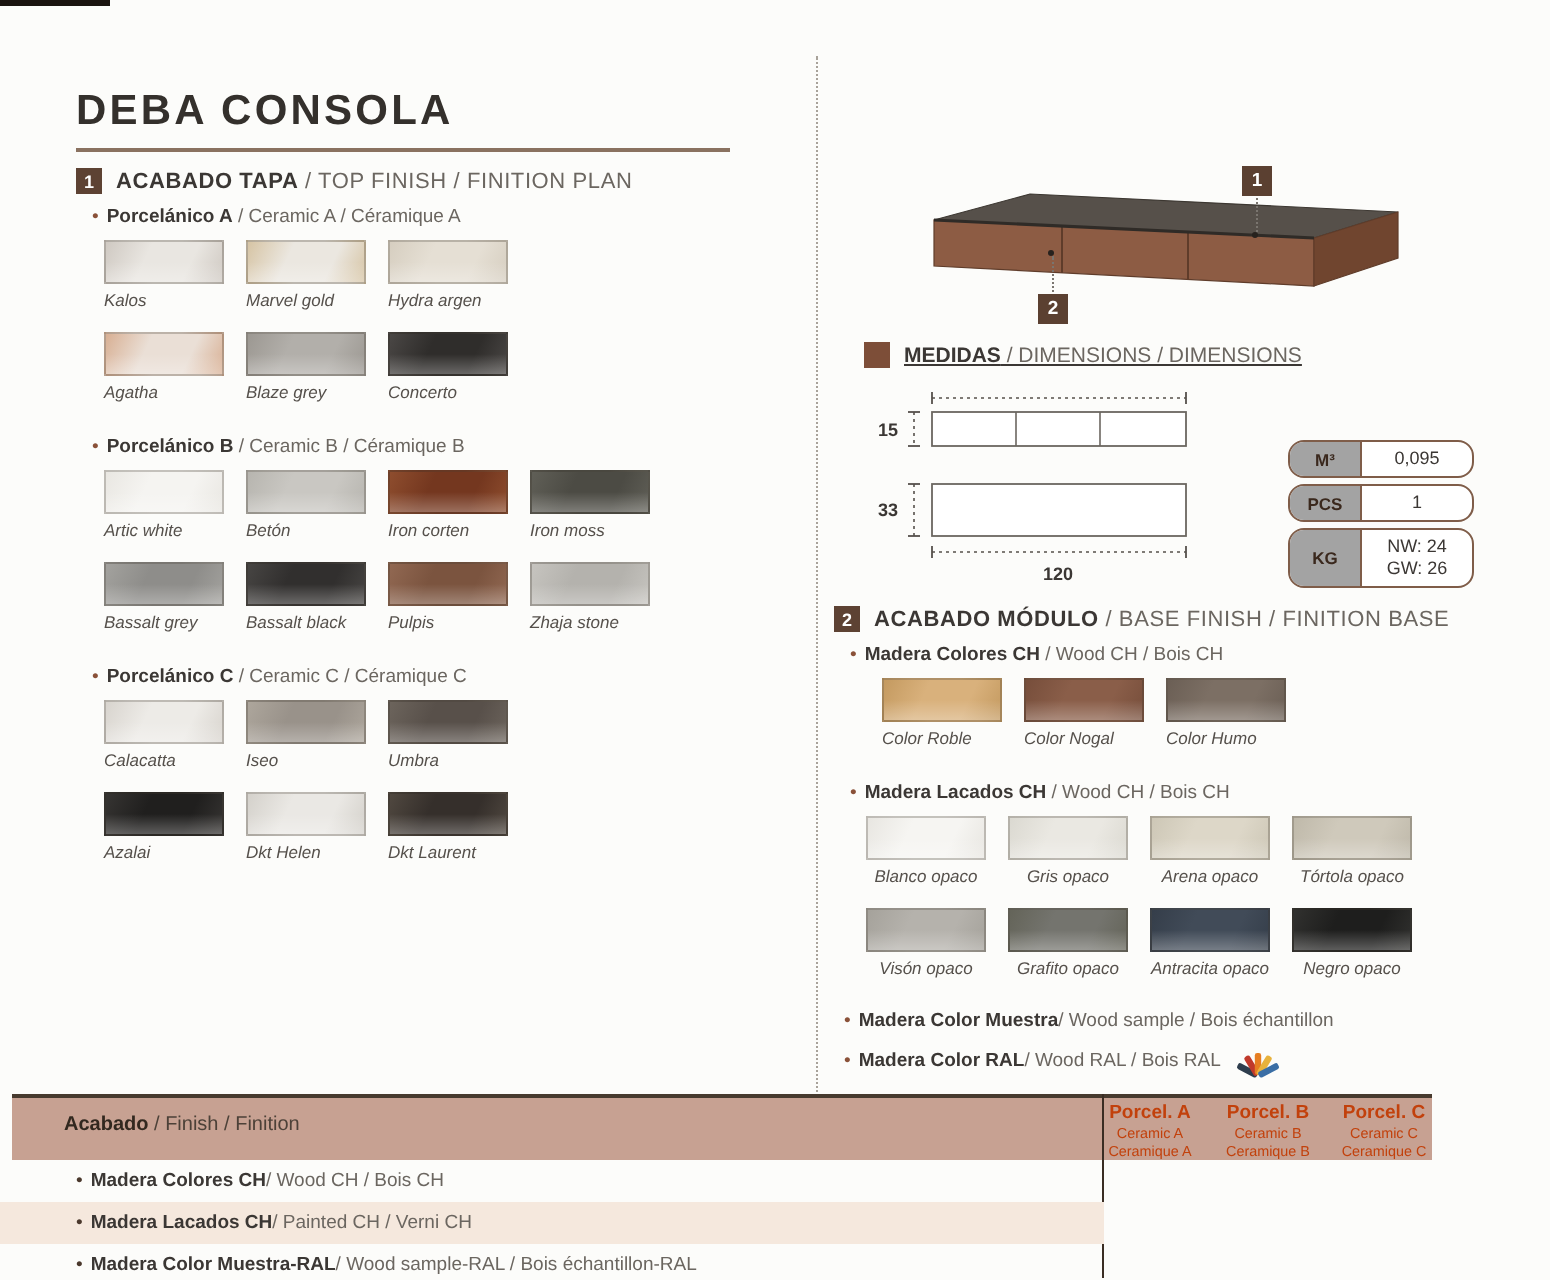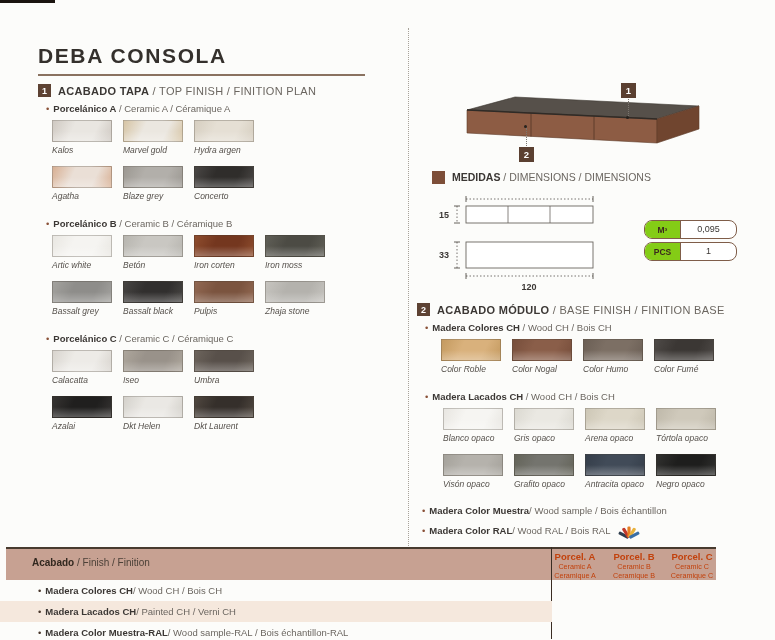--- a/index.html
+++ b/index.html
@@ -31,50 +31,50 @@
   .swatch-grid.cols4{width:290px;}
   .swatch{width:60px;margin-right:11px;margin-bottom:11px;font-style:italic;}
   .tile{width:60px;height:22px;box-sizing:border-box;border:1px solid rgba(70,60,50,.28);position:relative;}
   .tile::after{content:"";position:absolute;inset:0;
        background:linear-gradient(to top,rgba(255,255,255,.28),rgba(255,255,255,0) 50%);}
   .slabel{font-size:8.5px;color:#55504b;margin-top:3px;white-space:nowrap;}
 
   .left-col{position:absolute;left:38px;top:84px;width:368px;}
   .right-col{position:absolute;left:417px;top:303px;width:330px;}
   .right-col .swatch-grid.ml24{margin-left:24px;}
-  .right-col .swatch-grid.ml11{margin-left:26px;}
+  .right-col .swatch-grid.ml11{margin-left:16px;text-align:center;}
   .right-col .bullet-line{}
   .extra-line{font-size:9.5px;margin:5px 0 7px 5px;display:flex;align-items:center;white-space:nowrap;}
   .extra-line .dot{color:#8a5138;margin-right:4px;}
   .extra-line b{color:#3b3734;}
   .extra-line .rest{color:#6b6660;}
   .ral-icon{margin-left:8px;position:relative;top:2px;}
 
   .divider{position:absolute;left:408px;top:28px;height:528px;border-left:1px dotted #a8a29a;}
 
   
   .console-wrap{position:absolute;left:452px;top:76px;width:260px;height:92px;}
   .num-badge{position:absolute;width:15px;height:15px;background:#5b4031;color:#fff;font-weight:bold;
              font-size:9.5px;display:flex;align-items:center;justify-content:center;}
   .connector{position:absolute;width:0;border-left:1px dotted #7a756f;}
   .cdot{position:absolute;width:3px;height:3px;border-radius:50%;background:#27221e;}
 
   
-  .medidas-head{position:absolute;left:432px;top:171px;display:flex;align-items:flex-start;gap:7px;}
+  .medidas-head{position:absolute;left:432px;top:171px;display:flex;align-items:center;gap:7px;text-decoration:underline;}
   .medidas-icon{width:13px;height:13px;background:#7d4e38;flex:0 0 13px;}
   .medidas-title{font-size:10.5px;font-weight:bold;color:#3b3734;white-space:nowrap;}
   .medidas-title .rest{color:#6b6660;font-weight:normal;}
   .dim-svg{position:absolute;left:436px;top:194px;}
 
   
   .spec-table{position:absolute;left:644px;top:220px;width:93px;}
   .spec-row{display:flex;border:1.5px solid #7f5d49;border-radius:8px;overflow:hidden;margin-bottom:3px;
             background:#fff;height:17px;}
   .spec-row.tall{height:28px;}
-  .spec-label{width:35px;background:#84cc16;display:flex;align-items:center;justify-content:center;
+  .spec-label{width:35px;background:#a3a3a3;display:flex;align-items:center;justify-content:center;
               font-weight:bold;font-size:8.5px;color:#3a281d;border-right:1.5px solid #7f5d49;}
   .spec-value{flex:1;display:flex;flex-direction:column;align-items:center;justify-content:center;
               font-size:9px;color:#3b3734;line-height:11px;}
 
   
   .bottom-table{position:absolute;left:0;top:547px;width:677px;height:93px;}
   .bt-topline{position:absolute;left:6px;top:0;width:710px;height:2px;background:#473a2e;}
   .bt-header{position:absolute;left:6px;top:2px;width:710px;height:31px;background:#c7a192;}
   .bt-header-label{position:absolute;left:32px;top:10px;font-size:10px;font-weight:bold;color:#32281f;white-space:nowrap;}
   .bt-header-label .rest{font-weight:normal;color:#4c4138;}
@@ -255,20 +255,27 @@
       <div class="spec-value">
           <span>0,095</span>
         </div>
     </div>
     <div class="spec-row">
       <div class="spec-label">PCS</div>
       <div class="spec-value">
           <span>1</span>
         </div>
     </div>
+    <div class="spec-row tall">
+      <div class="spec-label">KG</div>
+      <div class="spec-value">
+        <span>NW: 24</span>
+        <span>GW: 26</span>
+      </div>
+    </div>
   </div>
 
   <div class="right-col">
     <div class="sec-heading">
       <div class="badge">2</div>
       <div class="sec-title"><b>ACABADO MÓDULO</b><span class="rest"> / BASE FINISH / FINITION BASE</span></div>
     </div>
 
     <div class="bullet-line"><span class="dot">•</span><b>Madera Colores CH</b><span class="rest"> / Wood CH / Bois CH</span></div>
     <div class="swatch-grid cols4 ml24">
@@ -276,24 +283,20 @@
           <div class="tile" style="background: linear-gradient(115deg, rgb(196, 154, 96) 0%, rgb(217, 177, 124) 35%, rgb(217, 177, 124) 70%, rgb(196, 154, 96) 100%);"></div>
           <div class="slabel">Color Roble</div>
         </div>
         <div class="swatch">
           <div class="tile" style="background: linear-gradient(115deg, rgb(119, 78, 59) 0%, rgb(138, 94, 73) 35%, rgb(138, 94, 73) 70%, rgb(119, 78, 59) 100%);"></div>
           <div class="slabel">Color Nogal</div>
         </div>
         <div class="swatch">
           <div class="tile" style="background: linear-gradient(115deg, rgb(107, 95, 85) 0%, rgb(124, 111, 100) 35%, rgb(124, 111, 100) 70%, rgb(107, 95, 85) 100%);"></div>
           <div class="slabel">Color Humo</div>
-        </div>
-        <div class="swatch">
-          <div class="tile" style="background: linear-gradient(115deg, rgb(78, 74, 71) 0%, rgb(59, 55, 52) 35%, rgb(59, 55, 52) 70%, rgb(78, 74, 71) 100%);"></div>
-          <div class="slabel">Color Fumé</div>
         </div>
       </div>
 
     <div class="bullet-line"><span class="dot">•</span><b>Madera Lacados CH</b><span class="rest"> / Wood CH / Bois CH</span></div>
     <div class="swatch-grid cols4 ml11">
         <div class="swatch">
           <div class="tile" style="background: linear-gradient(115deg, rgb(232, 230, 225) 0%, rgb(246, 245, 242) 35%, rgb(246, 245, 242) 70%, rgb(232, 230, 225) 100%);"></div>
           <div class="slabel">Blanco opaco</div>
         </div>
         <div class="swatch">

